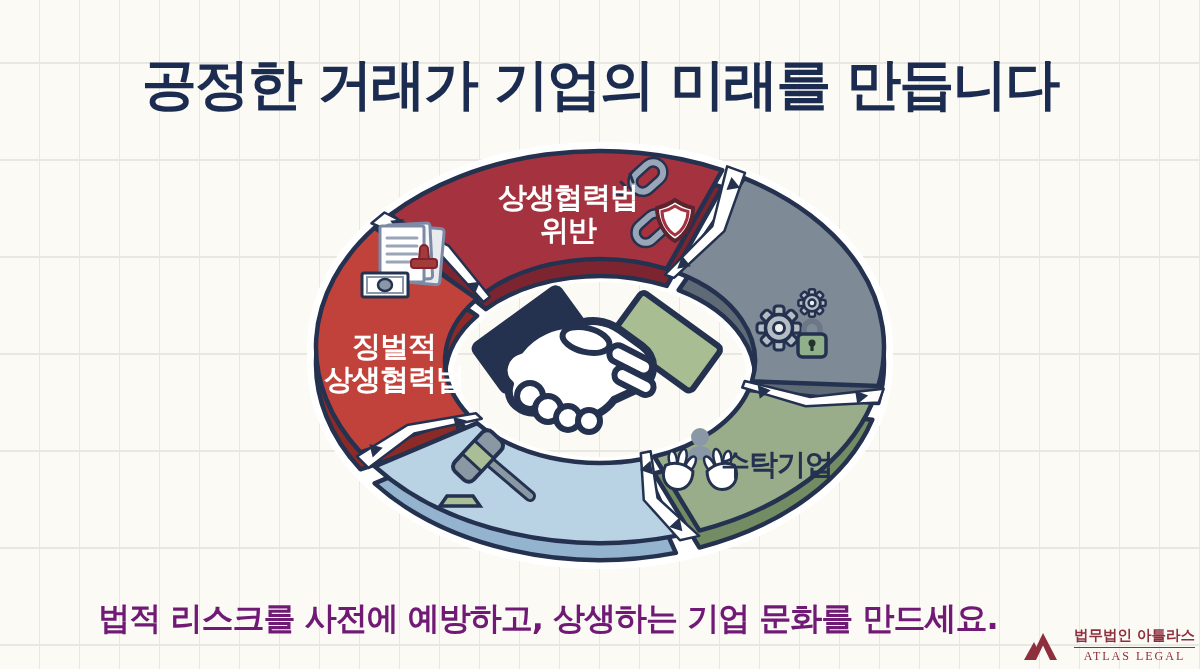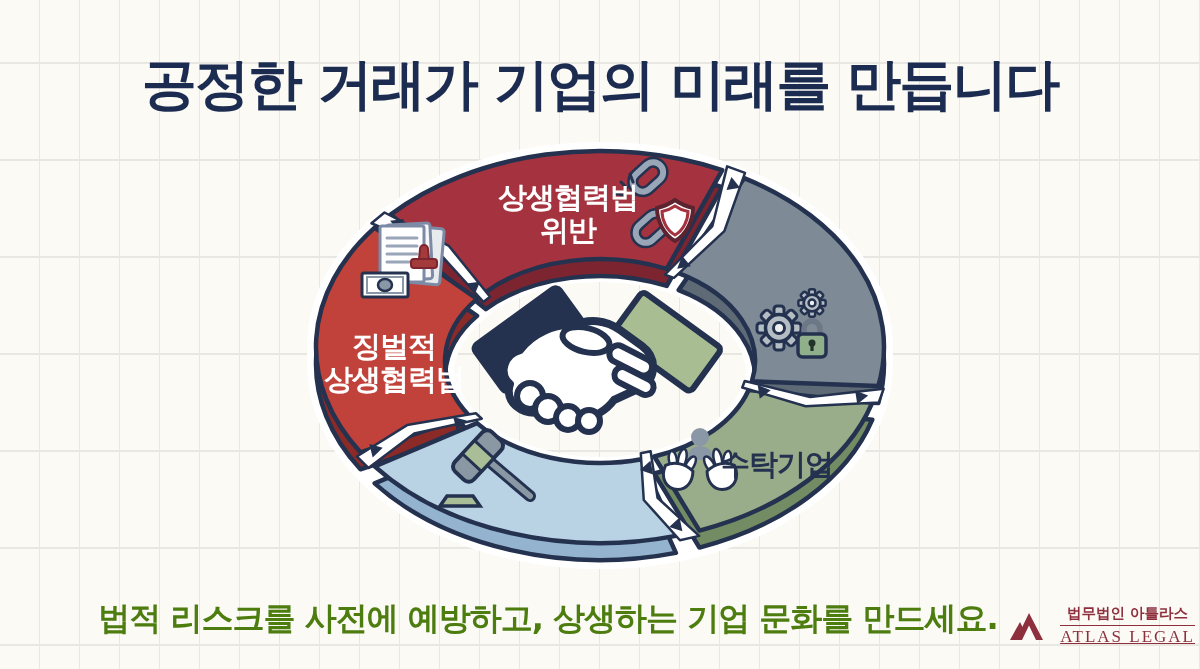--- a/index.html
+++ b/index.html
@@ -12,42 +12,42 @@
       linear-gradient(to bottom,#e9e7e2 1.5px,transparent 1.5px);
     background-size:40px 97px,40px 97px;
     background-position:-1px -35px;
   }
   .title{
     position:absolute;left:0;top:48px;width:1200px;text-align:center;
     font-size:55px;font-weight:800;letter-spacing:-2px;color:#1c2c50;
   }
   .tagline{
     position:absolute;left:0;top:597px;width:1096px;text-align:center;
-    font-size:32px;font-weight:700;letter-spacing:-1px;color:#4d7c0f;
+    font-size:32px;font-weight:700;letter-spacing:-1px;color:#701a75;
   }
   .diagram-wrap{position:absolute;left:290px;top:130px;width:620px;height:470px;}
   .diagram-wrap svg{position:absolute;left:0;top:0;}
   .seg-label{
     position:absolute;transform:translate(-50%,-50%);text-align:center;
     font-weight:800;font-size:29px;line-height:1.14;white-space:nowrap;
     letter-spacing:-1px;
   }
   .seg-label span{display:block;}
   .lbl-0{left:278px;top:77px;margin-top:7px;}
   .lbl-1{left:502px;top:134px;}
   .lbl-2{left:487px;top:310px;margin-top:25px;}
   .lbl-3{left:285px;top:361px;}
   .lbl-4{left:104px;top:233px;}
   .logo{
-    position:absolute;right:5px;bottom:22px;display:flex;align-items:center;gap:14px;text-align:right;
+    position:absolute;right:5px;bottom:5px;display:flex;align-items:center;gap:14px;text-align:right;
   }
   .logo-text{display:flex;flex-direction:column;align-items:center;}
   .logo-ko{font-size:14.5px;font-weight:700;color:#8d2f3c;letter-spacing:0px;white-space:nowrap;}
   .logo-rule{width:100%;border-top:1.5px solid #8d2f3c;margin:2px 0 1px 0;}
-  .logo-en{font-family:"Liberation Serif","DejaVu Serif",serif;font-size:17px;color:#8d2f3c;letter-spacing:2px;white-space:nowrap;text-decoration:underline;}
+  .logo-en{font-family:"Liberation Serif","DejaVu Serif",serif;font-size:12px;color:#8d2f3c;letter-spacing:2px;white-space:nowrap;}
 </style>
 </head>
 <body>
 
 <div class="title">공정한 거래가 기업의 미래를 만듭니다</div>
 
 <div class="diagram-wrap">
   <svg width="620" height="470" viewBox="0 0 620 470">
 
     <g id="cycle-layer">

